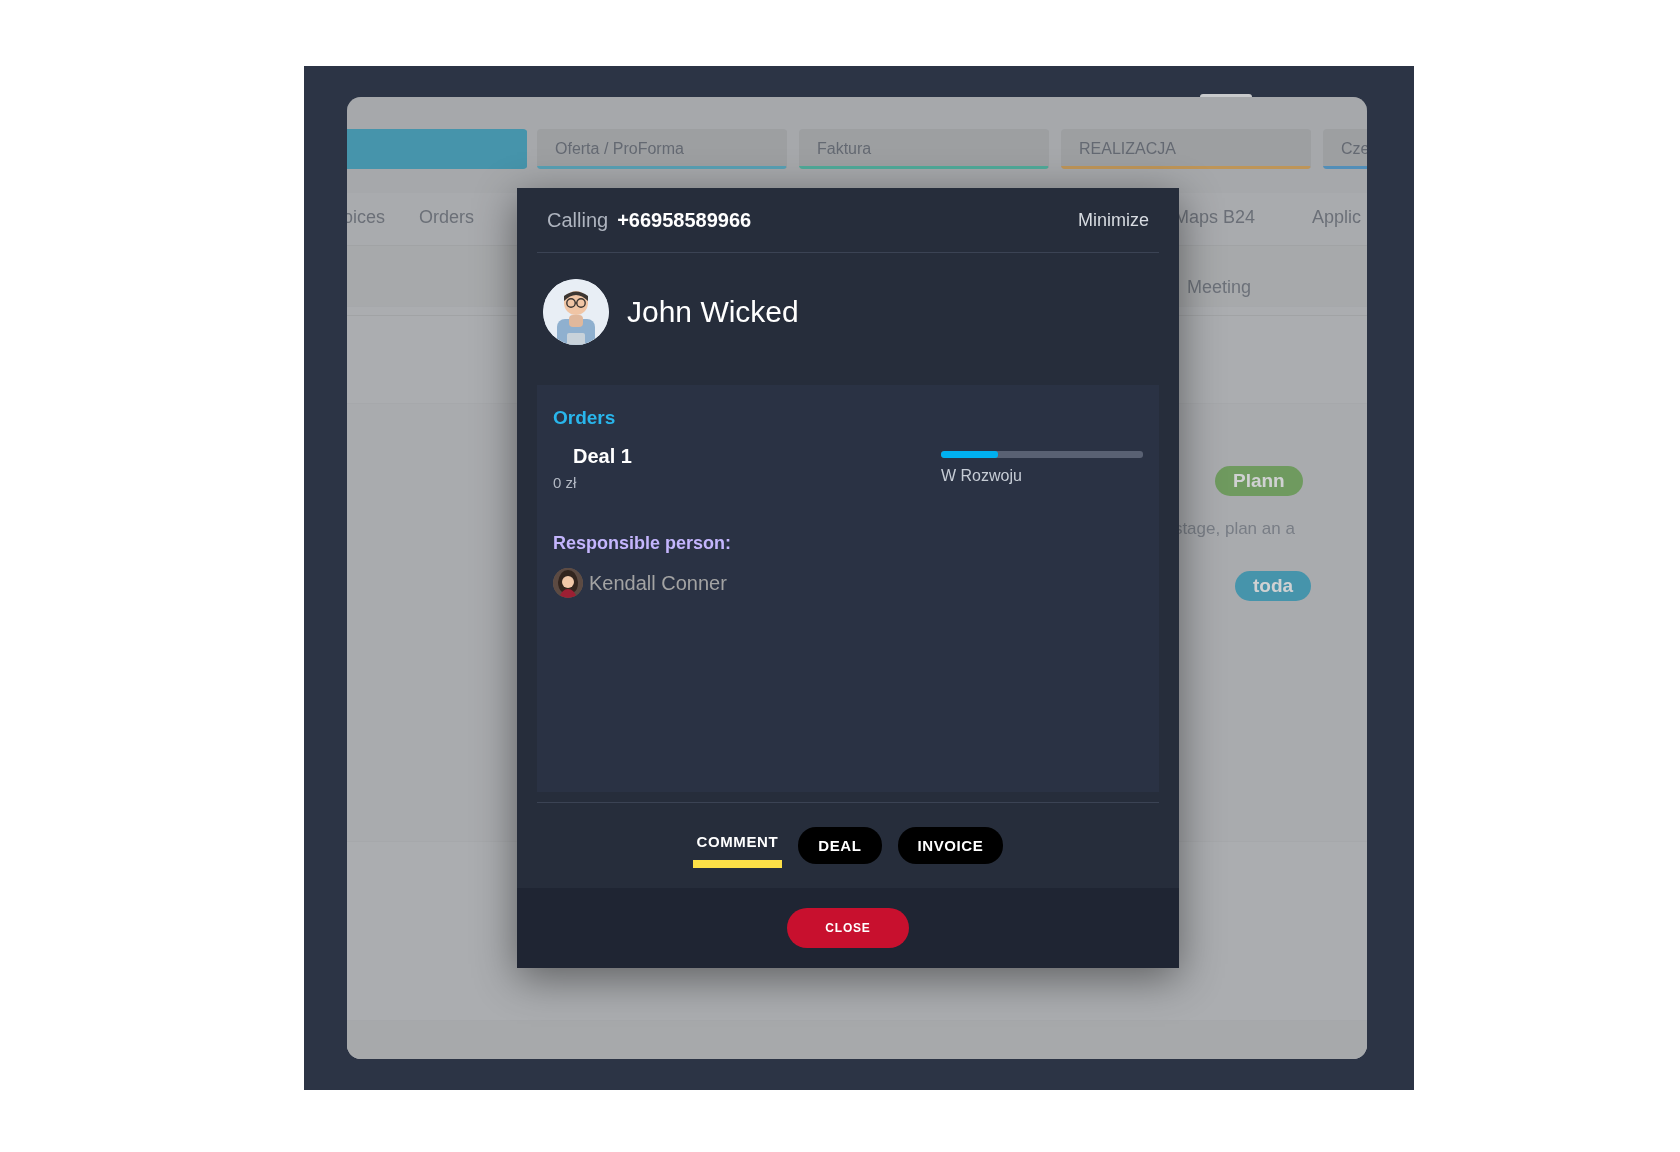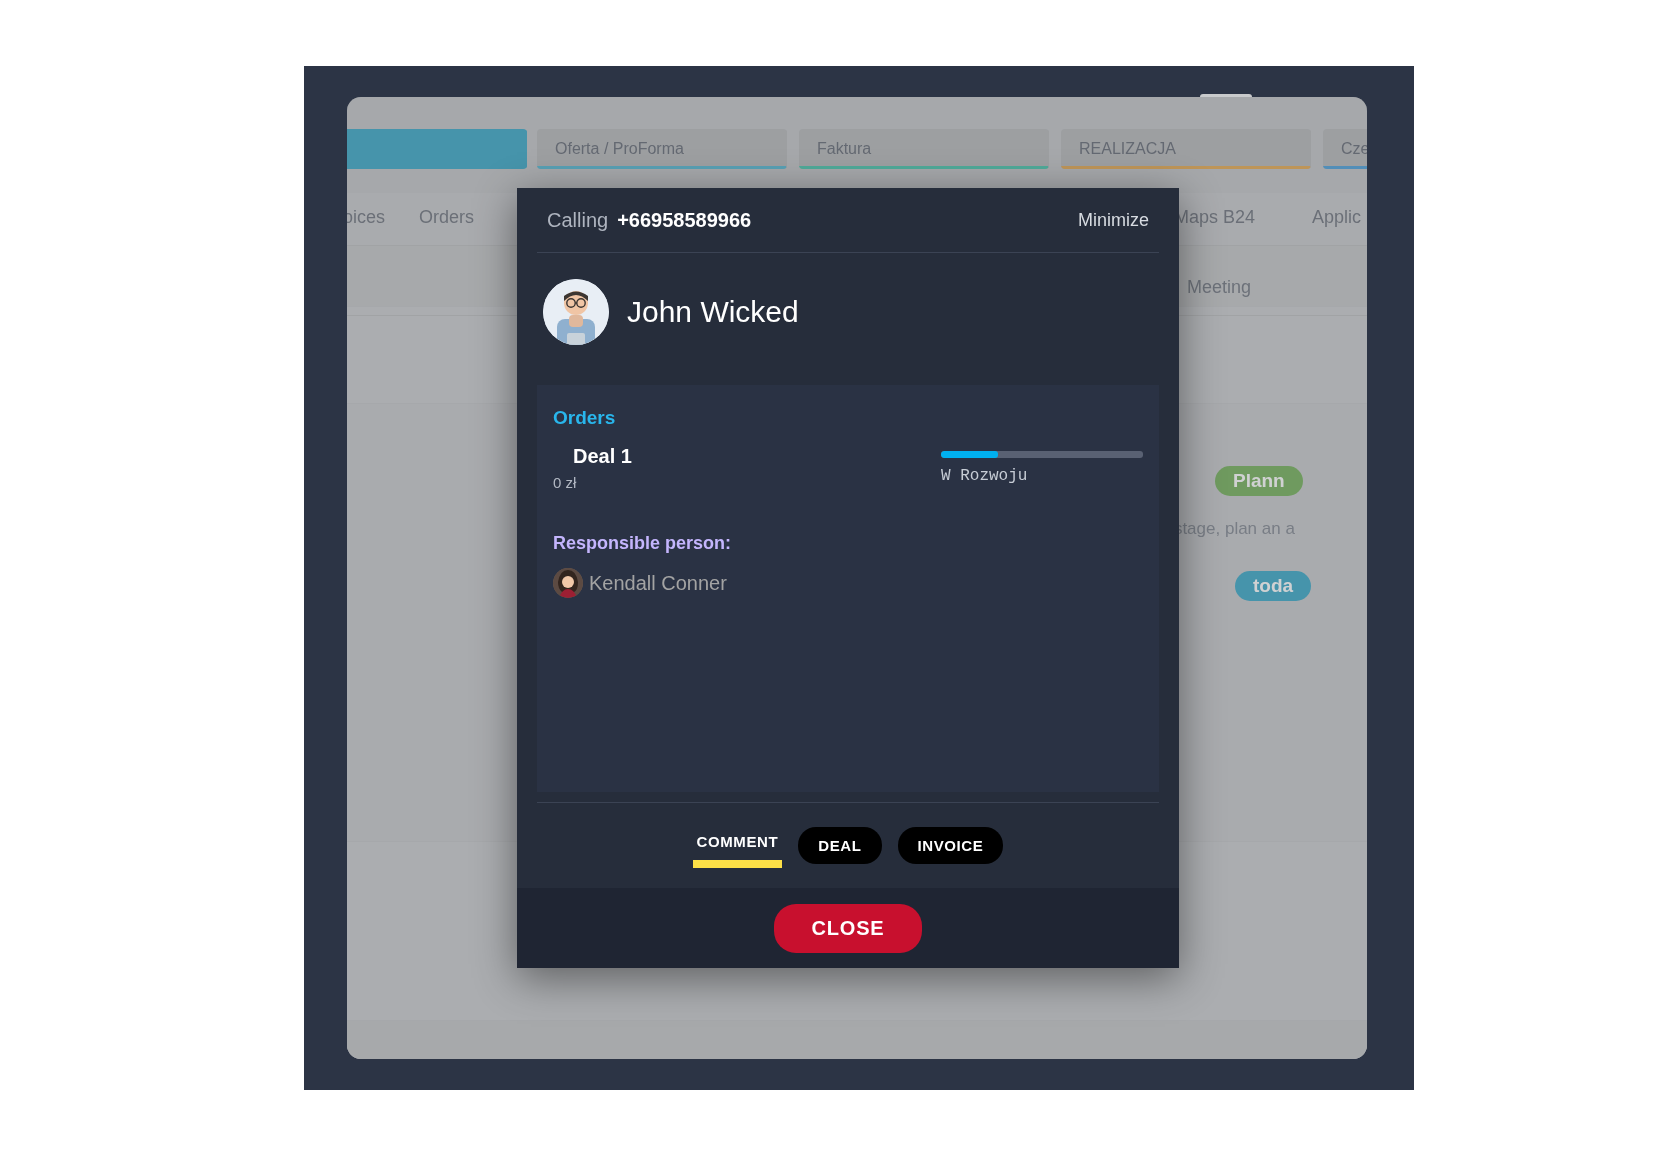--- a/index.html
+++ b/index.html
@@ -263,21 +263,20 @@
   }
   .deal-amount {
     font-size: 15px;
     color: #b2b8c3;
     margin-top: 6px;
   }
   .deal-right {
     margin-left: auto;
     width: 202px;
     padding-top: 6px;
-    font-family: Liberation Mono, monospace;
   }
   .progress-track {
     height: 7px;
     background: #596173;
     border-radius: 3px;
     overflow: hidden;
   }
   .progress-fill {
     height: 100%;
     background: #00b0f0;
@@ -343,21 +342,21 @@
   .modal-footer {
     flex: 0 0 80px;
     background: #1f2533;
     display: flex;
     align-items: center;
     justify-content: center;
   }
   .close-btn {
     background: #c8102e;
     color: #ffffff;
-    font-size: 20px;
+    font-size: 12px;
     font-weight: bold;
     letter-spacing: 0.8px;
     border: none;
     border-radius: 22px;
     padding: 13px 38px;
     cursor: pointer;
     font-family: inherit;
   }
 </style>
 </head>

